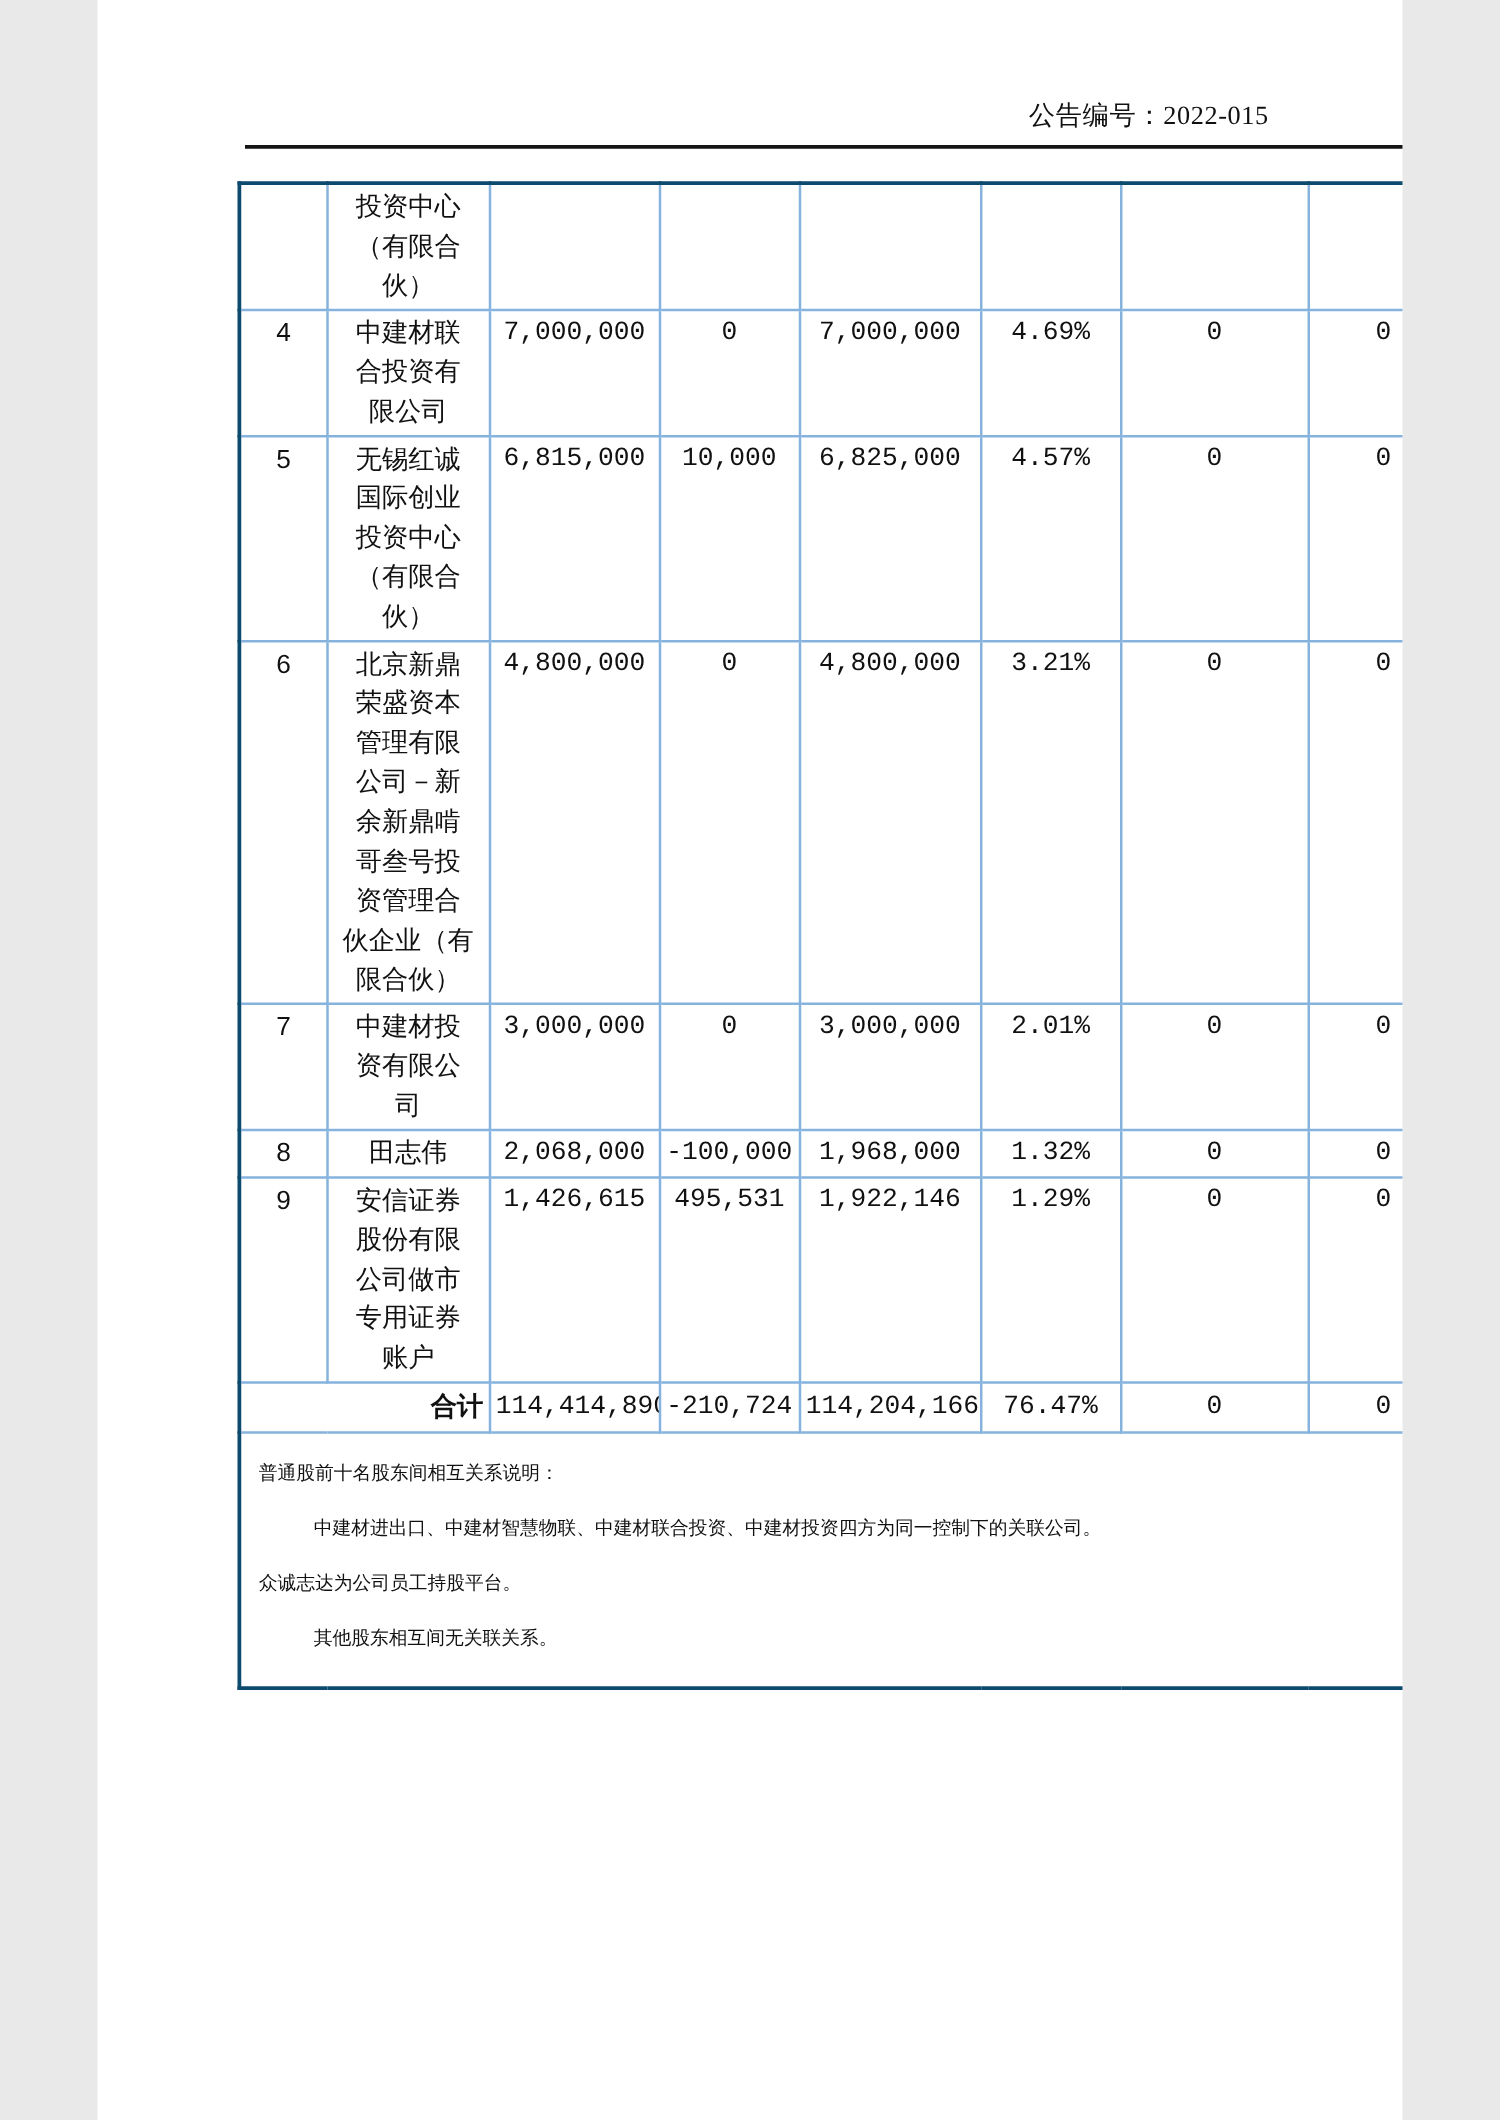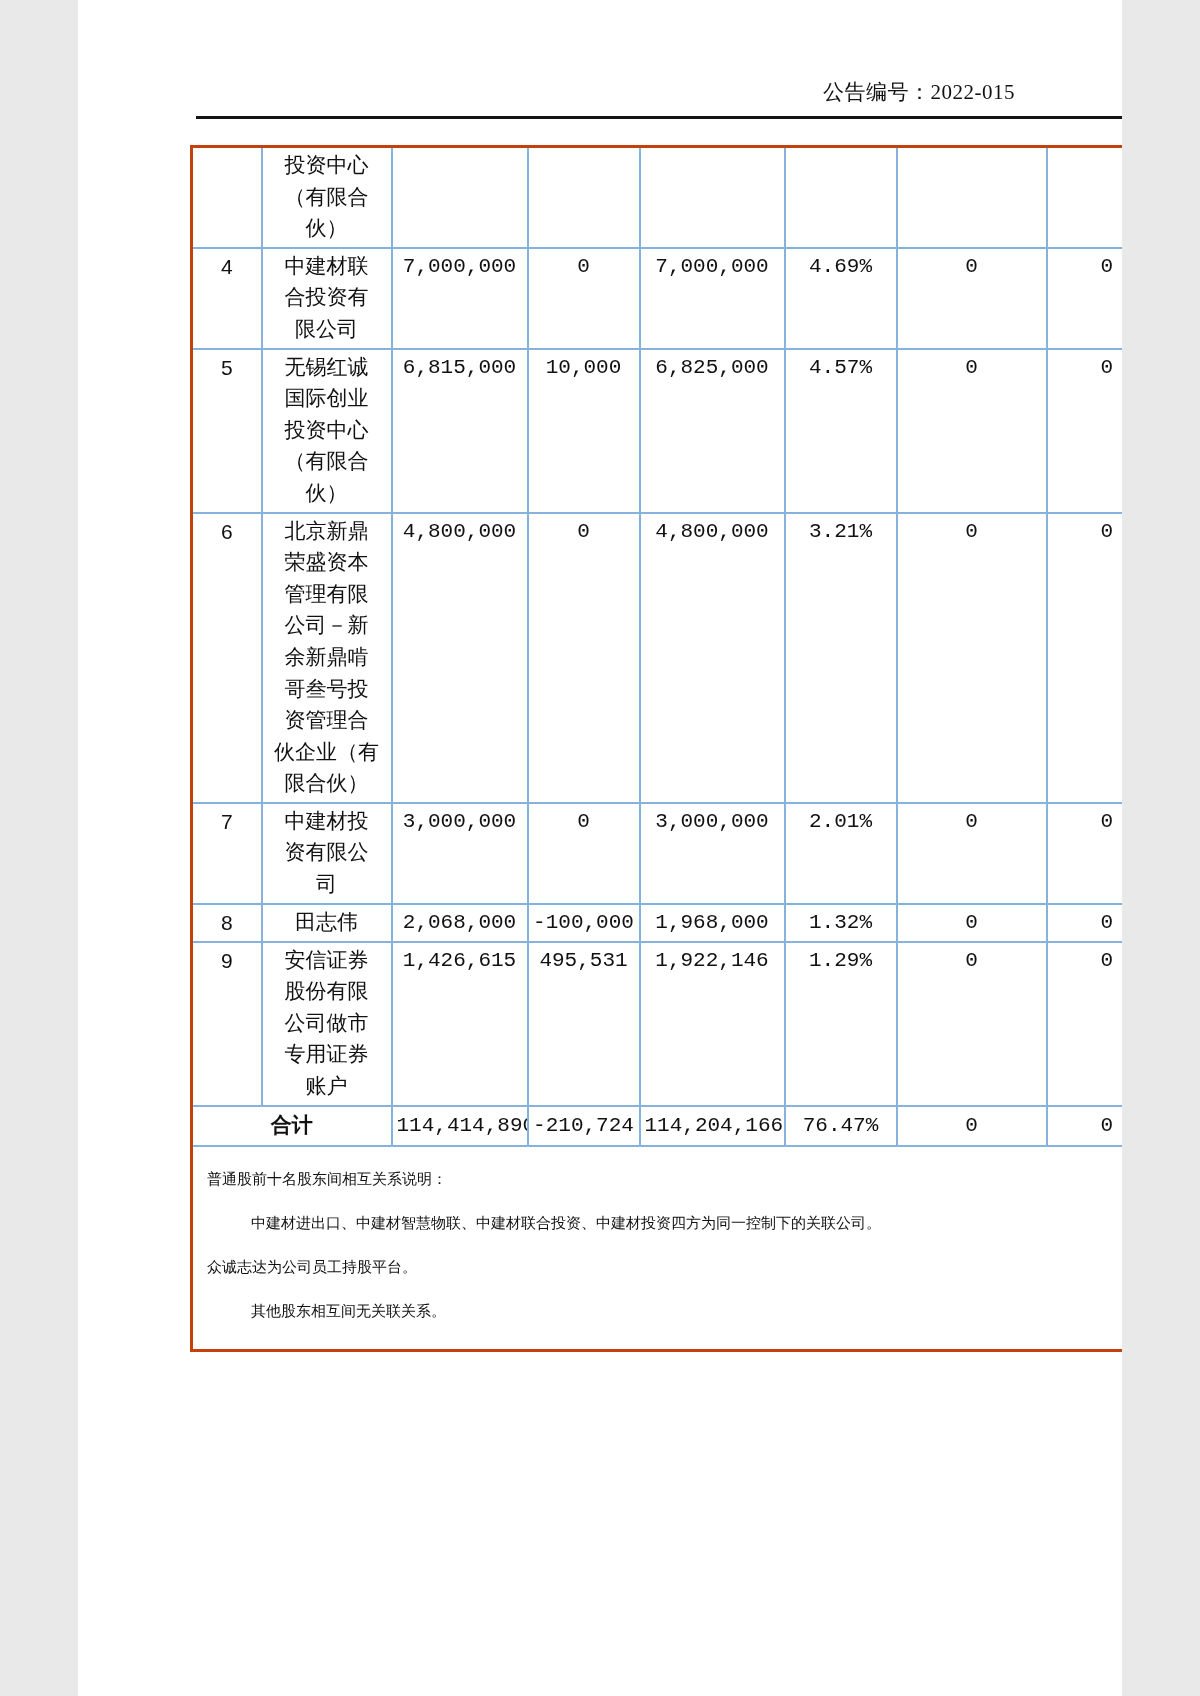--- a/index.html
+++ b/index.html
@@ -29,21 +29,21 @@
     height: 3px;
     background: #151515;
   }
   table.holders {
     position: absolute;
     top: 145px;
     left: 112px;
     width: 976px;
     border-collapse: collapse;
     table-layout: fixed;
-    border: 3px solid #c2410c;
+    border: 3px solid #0c4a6e;
   }
   table.holders td {
     border: 2px solid #85b3de;
     padding: 2px 4px;
     vertical-align: top;
     font-size: 21px;
     line-height: 31.6px;
     overflow: hidden;
   }
   td.seq {
@@ -63,21 +63,21 @@
   }
   tr.rh3 td { height: 94px; }
   tr.rh5 td { height: 154px; }
   tr.rh9 td { height: 282px; }
   tr.rh1 td { height: 32px; }
   tr.total-row td {
     height: 34px;
     vertical-align: middle;
   }
   td.total-label {
-    text-align: center;
+    text-align: right;
     font-weight: bold;
     font-size: 22px;
   }
   tr.notes-row td {
     padding: 10px 14px 16px 14px;
     vertical-align: top;
   }
   .note-line {
     font-size: 15px;
     line-height: 44px;

